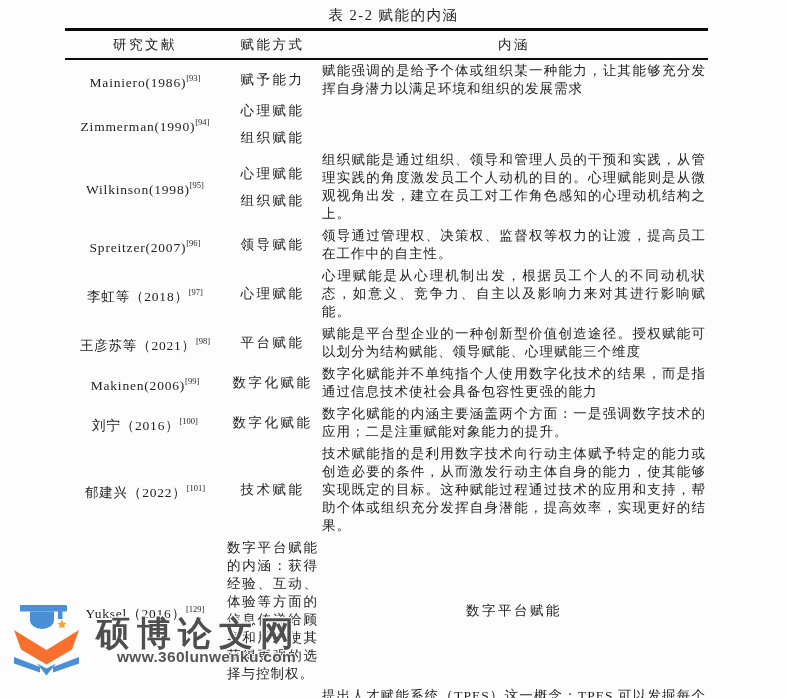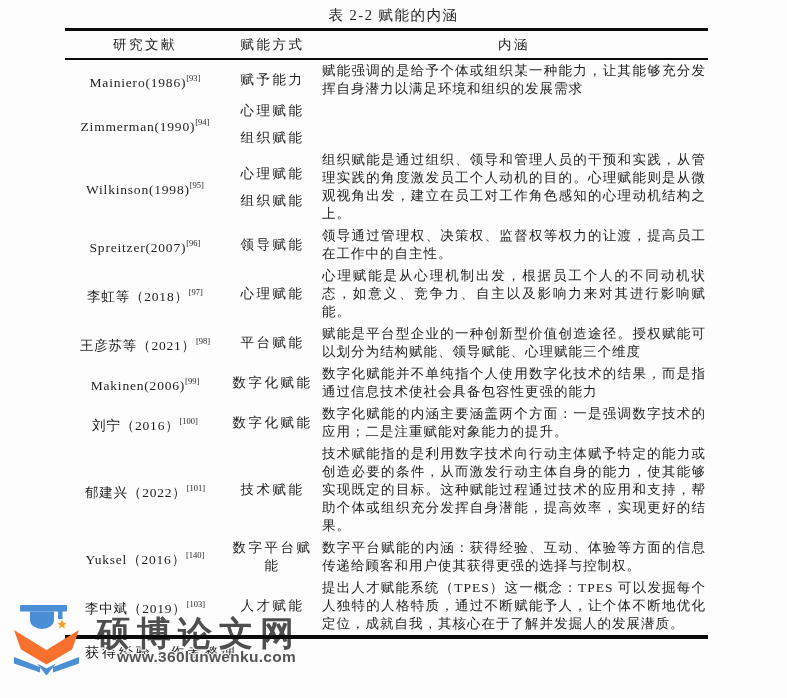--- a/index.html
+++ b/index.html
@@ -189,25 +189,25 @@
 
   <div class="trow">
     <div class="cell c-ref"><span>郁建兴（2022）</span><sup class="cite">[101]</sup></div>
     <div class="cell c-method">
           <div class="method-line">技术赋能</div>
         </div>
     <div class="cell c-meaning"><span>技术赋能指的是利用数字技术向行动主体赋予特定的能力或创造必要的条件，从而激发行动主体自身的能力，使其能够实现既定的目标。这种赋能过程通过技术的应用和支持，帮助个体或组织充分发挥自身潜能，提高效率，实现更好的结果。</span></div>
   </div>
 
   <div class="trow">
-    <div class="cell c-ref"><span>Yuksel（2016）</span><sup class="cite">[140]</sup></div>
+    <div class="cell c-ref"><span>Yuksel（2016）</span><sup class="cite">[129]</sup></div>
+    <div class="cell c-meaning"><span>数字平台赋能的内涵：获得经验、互动、体验等方面的信息传递给顾客和用户使其获得更强的选择与控制权。</span></div>
     <div class="cell c-method">
           <div class="method-line">数字平台赋能</div>
         </div>
-    <div class="cell c-meaning"><span>数字平台赋能的内涵：获得经验、互动、体验等方面的信息传递给顾客和用户使其获得更强的选择与控制权。</span></div>
   </div>
 
   <div class="trow">
     <div class="cell c-ref"><span>李中斌（2019）</span><sup class="cite">[103]</sup></div>
     <div class="cell c-method">
           <div class="method-line">人才赋能</div>
         </div>
     <div class="cell c-meaning"><span>提出人才赋能系统（TPES）这一概念：TPES 可以发掘每个人独特的人格特质，通过不断赋能予人，让个体不断地优化定位，成就自我，其核心在于了解并发掘人的发展潜质。</span></div>
   </div>
 </div>

